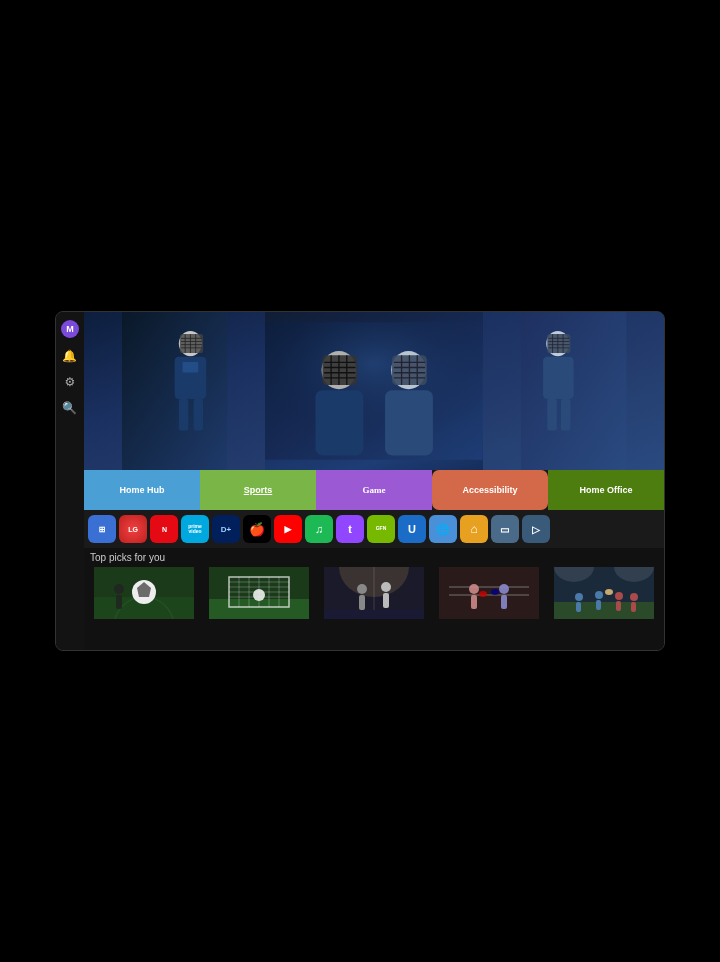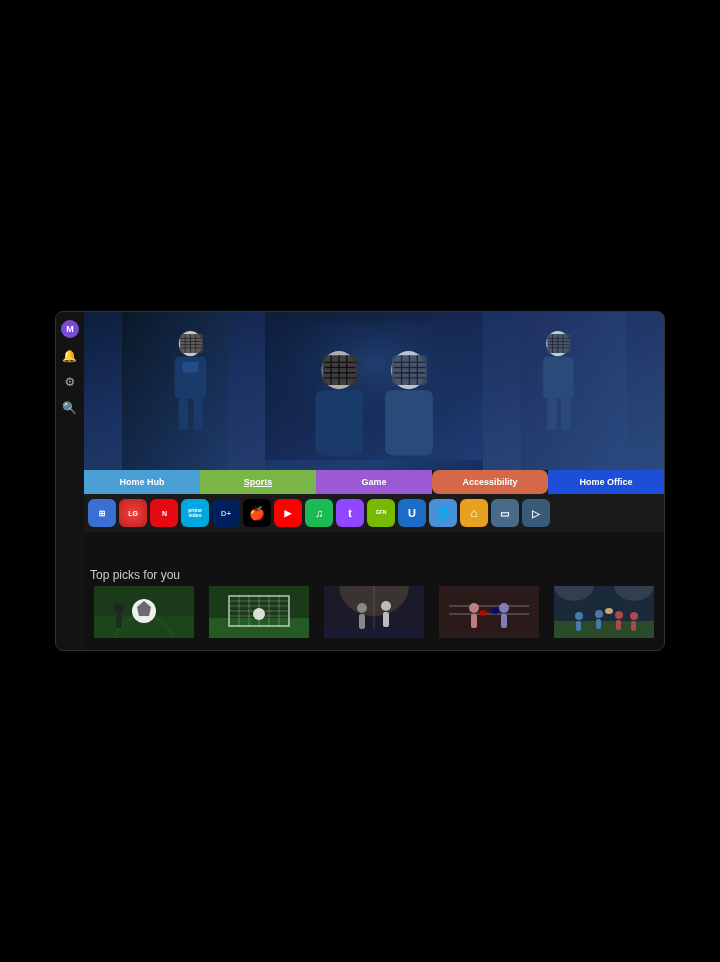--- a/index.html
+++ b/index.html
@@ -94,41 +94,41 @@
     .hero-right {
       flex: 1;
       background: linear-gradient(160deg, #1a3060 0%, #243d6e 50%, #2a4a80 100%);
       position: relative;
       overflow: hidden;
     }
 
     
     .nav-tabs {
       display: flex;
-      height: 24px;
+      height: 40px;
       background: #1a1a1a;
       flex-shrink: 0;
     }
 
     .nav-tab {
       flex: 1;
       display: flex;
       align-items: center;
       justify-content: center;
       font-size: 9px;
       font-weight: 600;
       cursor: pointer;
       color: #fff;
     }
 
     .nav-tab.home-hub { background: #4a9fd4; }
     .nav-tab.sports { background: #7ab548; text-decoration: underline; }
-    .nav-tab.game { background: #9b59d4; }
+    .nav-tab.game { background: #9b59d4; font-family: Liberation Serif, serif; }
     .nav-tab.accessibility { background: #d4694a; border-radius: 7px; }
-    .nav-tab.home-office { background: #1d4ed8; }
+    .nav-tab.home-office { background: #4d7c0f; }
 
     
     .app-row {
       display: flex;
       align-items: center;
       height: 38px;
       background: #1a1a1a;
       padding: 0 4px;
       gap: 3px;
       overflow: hidden;
@@ -166,25 +166,24 @@
 
     
     .top-picks-section {
       flex: 1;
       background: #111;
       padding: 4px 4px 4px 4px;
       overflow: hidden;
     }
 
     .top-picks-label {
-      font-size: 12px;
+      font-size: 10px;
       color: #ccc;
       margin-bottom: 4px;
       padding-left: 2px;
-      margin-top: 32px;
     }
 
     .top-picks-grid {
       display: flex;
       gap: 3px;
       height: 52px;
     }
 
     .pick-thumb {
       flex: 1;

